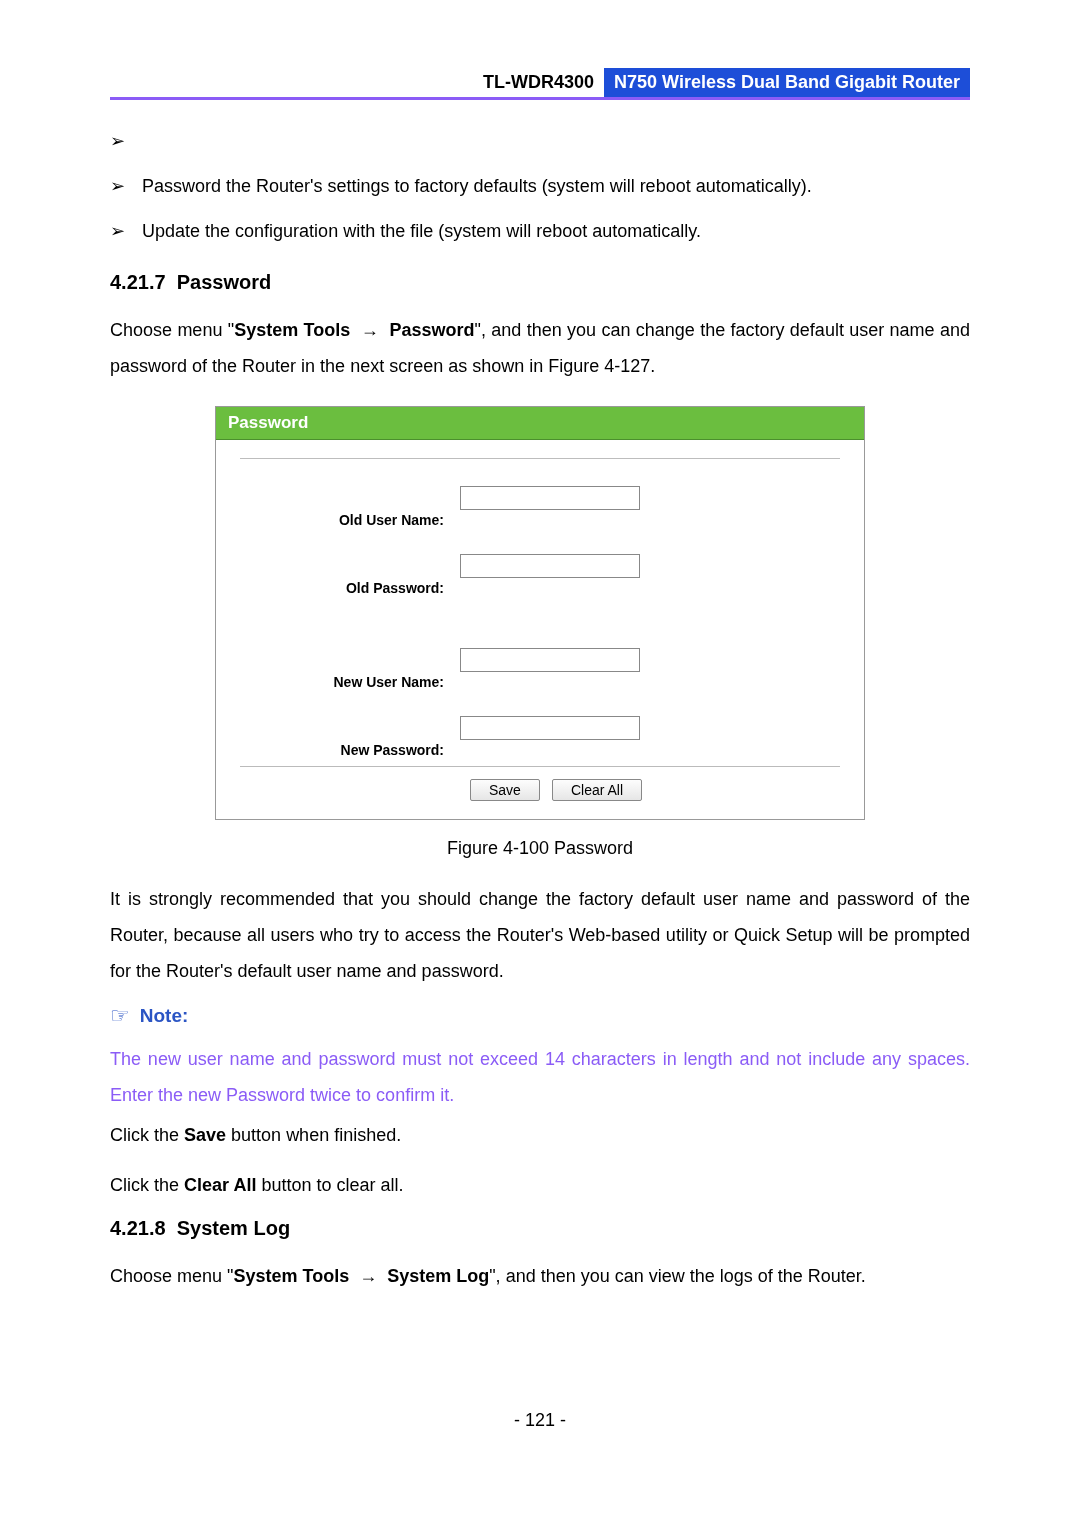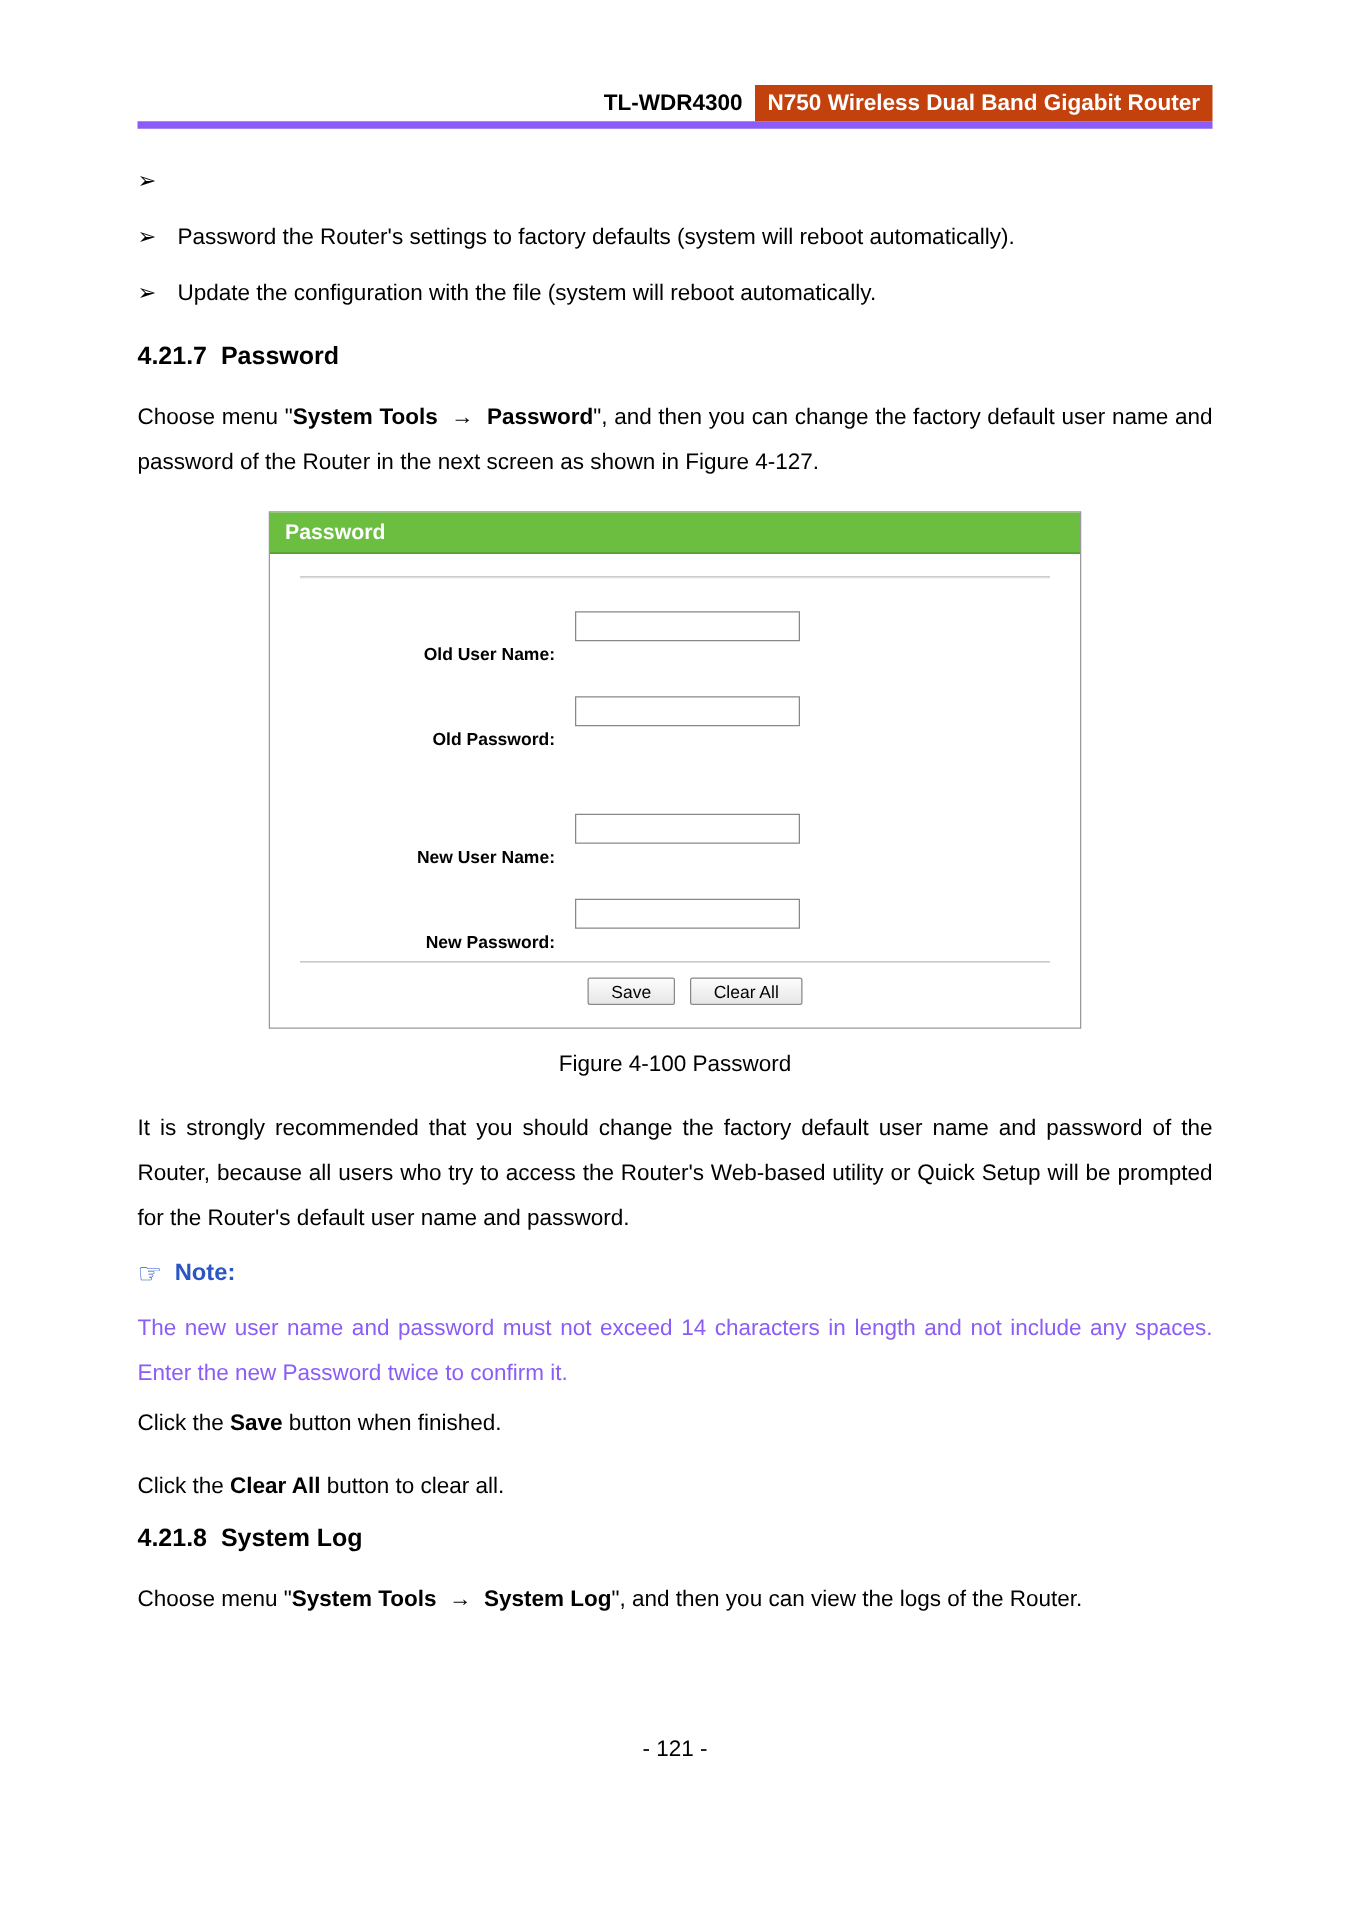--- a/index.html
+++ b/index.html
@@ -6,33 +6,33 @@
   body {
     background: #ffffff;
     font-family: Arial, Helvetica, sans-serif;
     color: #000;
     width: 1080px;
     padding: 68px 110px 40px 110px;
   }
   .header-bar {
     display: flex;
     align-items: stretch;
-    border-bottom: 6px solid #8b5cf6;
+    border-bottom: 3px solid #8b5cf6;
     margin-bottom: 28px;
   }
   .header-spacer { flex: 1; }
   .header-model {
     font-weight: bold;
     color: #000;
     font-size: 18px;
     padding: 4px 10px;
     align-self: center;
   }
   .header-title {
-    background: #c2410c;
+    background: #1d4ed8;
     color: #fff;
     font-weight: bold;
     font-size: 18px;
     padding: 4px 10px;
     align-self: stretch;
     display: flex;
     align-items: center;
   }
   .bullets { margin: 0 0 26px 0; }
   .bullet-item {
@@ -135,21 +135,21 @@
   .note-body {
     color: #8b5cf6;
     font-size: 18px;
     line-height: 2.0;
     text-align: justify;
     margin-bottom: 4px;
   }
   .page-num {
     text-align: center;
     font-size: 18px;
-    margin-top: 92px;
+    margin-top: 116px;
   }
 </style>
 </head>
 <body>
 
 <div class="header-bar">
   <div class="header-spacer"></div>
   <div class="header-model">TL-WDR4300</div>
   <div class="header-title">N750 Wireless Dual Band Gigabit Router</div>
 </div>

